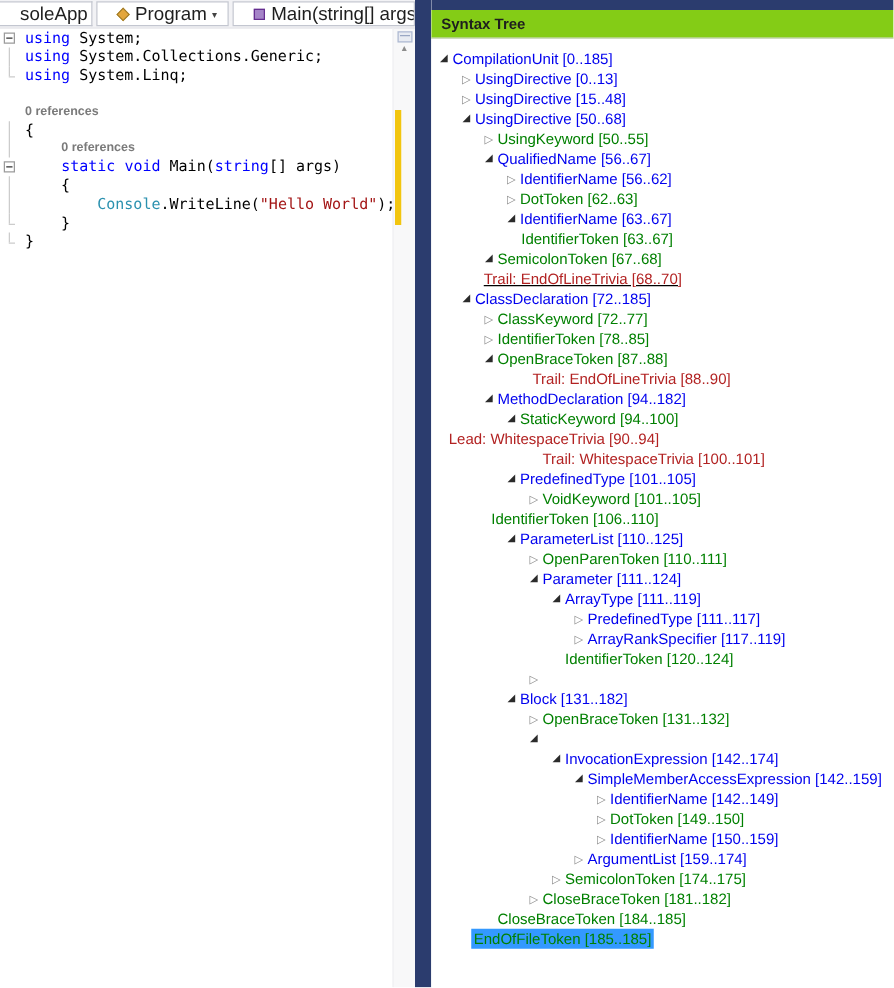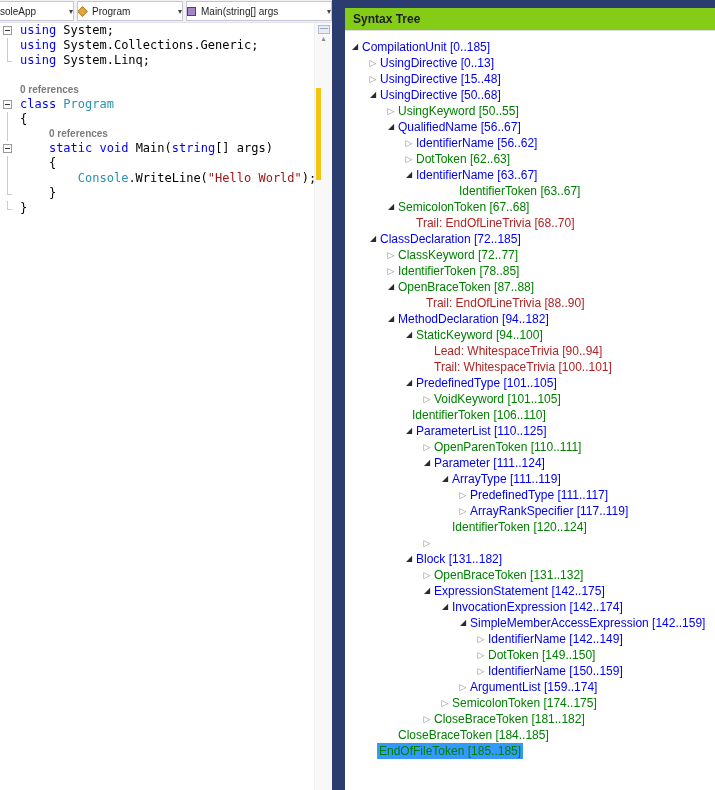--- a/index.html
+++ b/index.html
@@ -1,21 +1,21 @@
 <!DOCTYPE html>
 <html style="--node: #0000EE; --token: #008000; --trivia: #B22222; --selection: #3399FF; --keyword: #0000FF; --type_name: #2B91AF; --string_literal: #A31515; --modified_bar: #F2C50F; --splitter: #2B3C6E;"><head>
 <meta charset="utf-8">
 <style>
   html,body{margin:0;padding:0;background:#fff;font-family:"Liberation Sans",sans-serif;}
   .app{position:relative;width:715px;height:790px;background:#fff;overflow:hidden;}
 
   
   .editor-pane{position:absolute;left:0;top:0;width:332px;height:790px;background:#fff;}
   .navbar{position:absolute;left:0;top:0;right:0;height:22px;background:#F2F2F5;border-bottom:1px solid #E2E2E8;display:flex;gap:3px;align-items:stretch;}
-  .combo{display:flex;align-items:center;background:#fff;border:1px solid #C3C6D0;margin:1px 0;padding:0 0;font-size:10px;color:#1E1E1E;white-space:nowrap;overflow:hidden;box-sizing:border-box;}
+  .combo{display:flex;align-items:center;background:#fff;border:1px solid #C3C6D0;margin:1px 0;padding:0 16px;font-size:15px;color:#1E1E1E;white-space:nowrap;overflow:hidden;box-sizing:border-box;}
   .combo1{width:74px;flex:none;border-left:none;}
   .combo2{width:106px;flex:none;}
   .combo3{flex:1;}
   .arrow{margin-left:auto;padding-left:4px;color:#444;font-size:8px;}
   .arrow::after{content:"▾";}
   .ico{width:9px;height:9px;margin-right:5px;flex:none;box-sizing:border-box;}
   .class-ico{background:#E3A63C;border:1px solid #9C7A28;transform:rotate(45deg) scale(.85);}
   .method-ico{background:#A584C8;border:1px solid #652D90;}
 
   .code-area{position:absolute;left:0;top:23px;right:17px;bottom:0;font-family:"DejaVu Sans Mono",monospace;font-size:12px;background:#fff;}
@@ -79,21 +79,20 @@
         <span class="arrow"></span>
       </div>
     </div>
 
     <div class="code-area">
         <div class="code-row"><span class="fold"><span class="mbox"></span></span><span class="seg-kw">using</span><span class="seg-pl"> System;</span></div>
         <div class="code-row"><span class="fold"><span class="vl"></span></span><span class="seg-kw">using</span><span class="seg-pl"> System.Collections.Generic;</span></div>
         <div class="code-row"><span class="fold"><span class="vl vl-half"></span><span class="ht"></span></span><span class="seg-kw">using</span><span class="seg-pl"> System.Linq;</span></div>
         <div class="code-row"><span class="fold"></span></div>
         <div class="code-row lens-row"><span class="fold"></span><span style="padding-left: 0px;">0 references</span></div>
-        <div class="code-row"><span class="fold"><span class="mbox"></span></span><span class="seg-kw">class</span><span class="seg-pl"> </span><span class="seg-ty">Program</span></div>
         <div class="code-row"><span class="fold"><span class="vl"></span></span><span class="seg-pl">{</span></div>
         <div class="code-row lens-row"><span class="fold"><span class="vl"></span></span><span style="padding-left: 29px;">0 references</span></div>
         <div class="code-row"><span class="fold"><span class="mbox"></span></span><span class="seg-pl">    </span><span class="seg-kw">static</span><span class="seg-pl"> </span><span class="seg-kw">void</span><span class="seg-pl"> Main(</span><span class="seg-kw">string</span><span class="seg-pl">[] args)</span></div>
         <div class="code-row"><span class="fold"><span class="vl"></span></span><span class="seg-pl">    {</span></div>
         <div class="code-row"><span class="fold"><span class="vl"></span></span><span class="seg-pl">        </span><span class="seg-ty">Console</span><span class="seg-pl">.WriteLine(</span><span class="seg-str">"Hello World"</span><span class="seg-pl">);</span><span class="caret"></span></div>
         <div class="code-row"><span class="fold"><span class="vl vl-half"></span><span class="ht"></span></span><span class="seg-pl">    }</span></div>
         <div class="code-row"><span class="fold"><span class="vl vl-half"></span><span class="ht"></span></span><span class="seg-pl">}</span></div>
       </div>
 
     <div class="scrollbar">
@@ -140,29 +139,29 @@
           <span class="k-node">IdentifierName [56..62]</span>
         </div>
         <div class="tree-row" style="padding-left: 57px;">
           <span class="tg tg-col">▷</span>
           <span class="k-token">DotToken [62..63]</span>
         </div>
         <div class="tree-row" style="padding-left: 57px;">
           <span class="tg tg-exp">◢</span>
           <span class="k-node">IdentifierName [63..67]</span>
         </div>
-        <div class="tree-row" style="padding-left: 100px;">
+        <div class="tree-row" style="padding-left: 58px;">
           <span class="tg"></span>
           <span class="k-token">IdentifierToken [63..67]</span>
         </div>
         <div class="tree-row" style="padding-left: 39px;">
           <span class="tg tg-exp">◢</span>
           <span class="k-token">SemicolonToken [67..68]</span>
         </div>
-        <div class="tree-row" style="padding-left: 57px;">
+        <div class="tree-row" style="padding-left: 28px; text-decoration: underline;">
           <span class="tg"></span>
           <span class="k-trivia">Trail: EndOfLineTrivia [68..70]</span>
         </div>
         <div class="tree-row" style="padding-left: 21px;">
           <span class="tg tg-exp">◢</span>
           <span class="k-node">ClassDeclaration [72..185]</span>
         </div>
         <div class="tree-row" style="padding-left: 39px;">
           <span class="tg tg-col">▷</span>
           <span class="k-token">ClassKeyword [72..77]</span>
@@ -180,37 +179,37 @@
           <span class="k-trivia">Trail: EndOfLineTrivia [88..90]</span>
         </div>
         <div class="tree-row" style="padding-left: 39px;">
           <span class="tg tg-exp">◢</span>
           <span class="k-node">MethodDeclaration [94..182]</span>
         </div>
         <div class="tree-row" style="padding-left: 57px;">
           <span class="tg tg-exp">◢</span>
           <span class="k-token">StaticKeyword [94..100]</span>
         </div>
-        <div class="tree-row" style="padding-left: 75px;">
+        <div class="tree-row" style="">
           <span class="tg"></span>
           <span class="k-trivia">Lead: WhitespaceTrivia [90..94]</span>
         </div>
         <div class="tree-row" style="padding-left: 75px;">
           <span class="tg"></span>
           <span class="k-trivia">Trail: WhitespaceTrivia [100..101]</span>
         </div>
         <div class="tree-row" style="padding-left: 57px;">
           <span class="tg tg-exp">◢</span>
           <span class="k-node">PredefinedType [101..105]</span>
         </div>
         <div class="tree-row" style="padding-left: 75px;">
           <span class="tg tg-col">▷</span>
           <span class="k-token">VoidKeyword [101..105]</span>
         </div>
-        <div class="tree-row" style="padding-left: 53px;">
+        <div class="tree-row" style="padding-left: 34px;">
           <span class="tg"></span>
           <span class="k-token">IdentifierToken [106..110]</span>
         </div>
         <div class="tree-row" style="padding-left: 57px;">
           <span class="tg tg-exp">◢</span>
           <span class="k-node">ParameterList [110..125]</span>
         </div>
         <div class="tree-row" style="padding-left: 75px;">
           <span class="tg tg-col">▷</span>
           <span class="k-token">OpenParenToken [110..111]</span>
@@ -241,21 +240,20 @@
         <div class="tree-row" style="padding-left: 57px;">
           <span class="tg tg-exp">◢</span>
           <span class="k-node">Block [131..182]</span>
         </div>
         <div class="tree-row" style="padding-left: 75px;">
           <span class="tg tg-col">▷</span>
           <span class="k-token">OpenBraceToken [131..132]</span>
         </div>
         <div class="tree-row" style="padding-left: 75px;">
           <span class="tg tg-exp">◢</span>
-          <span class="k-node">ExpressionStatement [142..175]</span>
         </div>
         <div class="tree-row" style="padding-left: 93px;">
           <span class="tg tg-exp">◢</span>
           <span class="k-node">InvocationExpression [142..174]</span>
         </div>
         <div class="tree-row" style="padding-left: 111px;">
           <span class="tg tg-exp">◢</span>
           <span class="k-node">SimpleMemberAccessExpression [142..159]</span>
         </div>
         <div class="tree-row" style="padding-left: 129px;">

